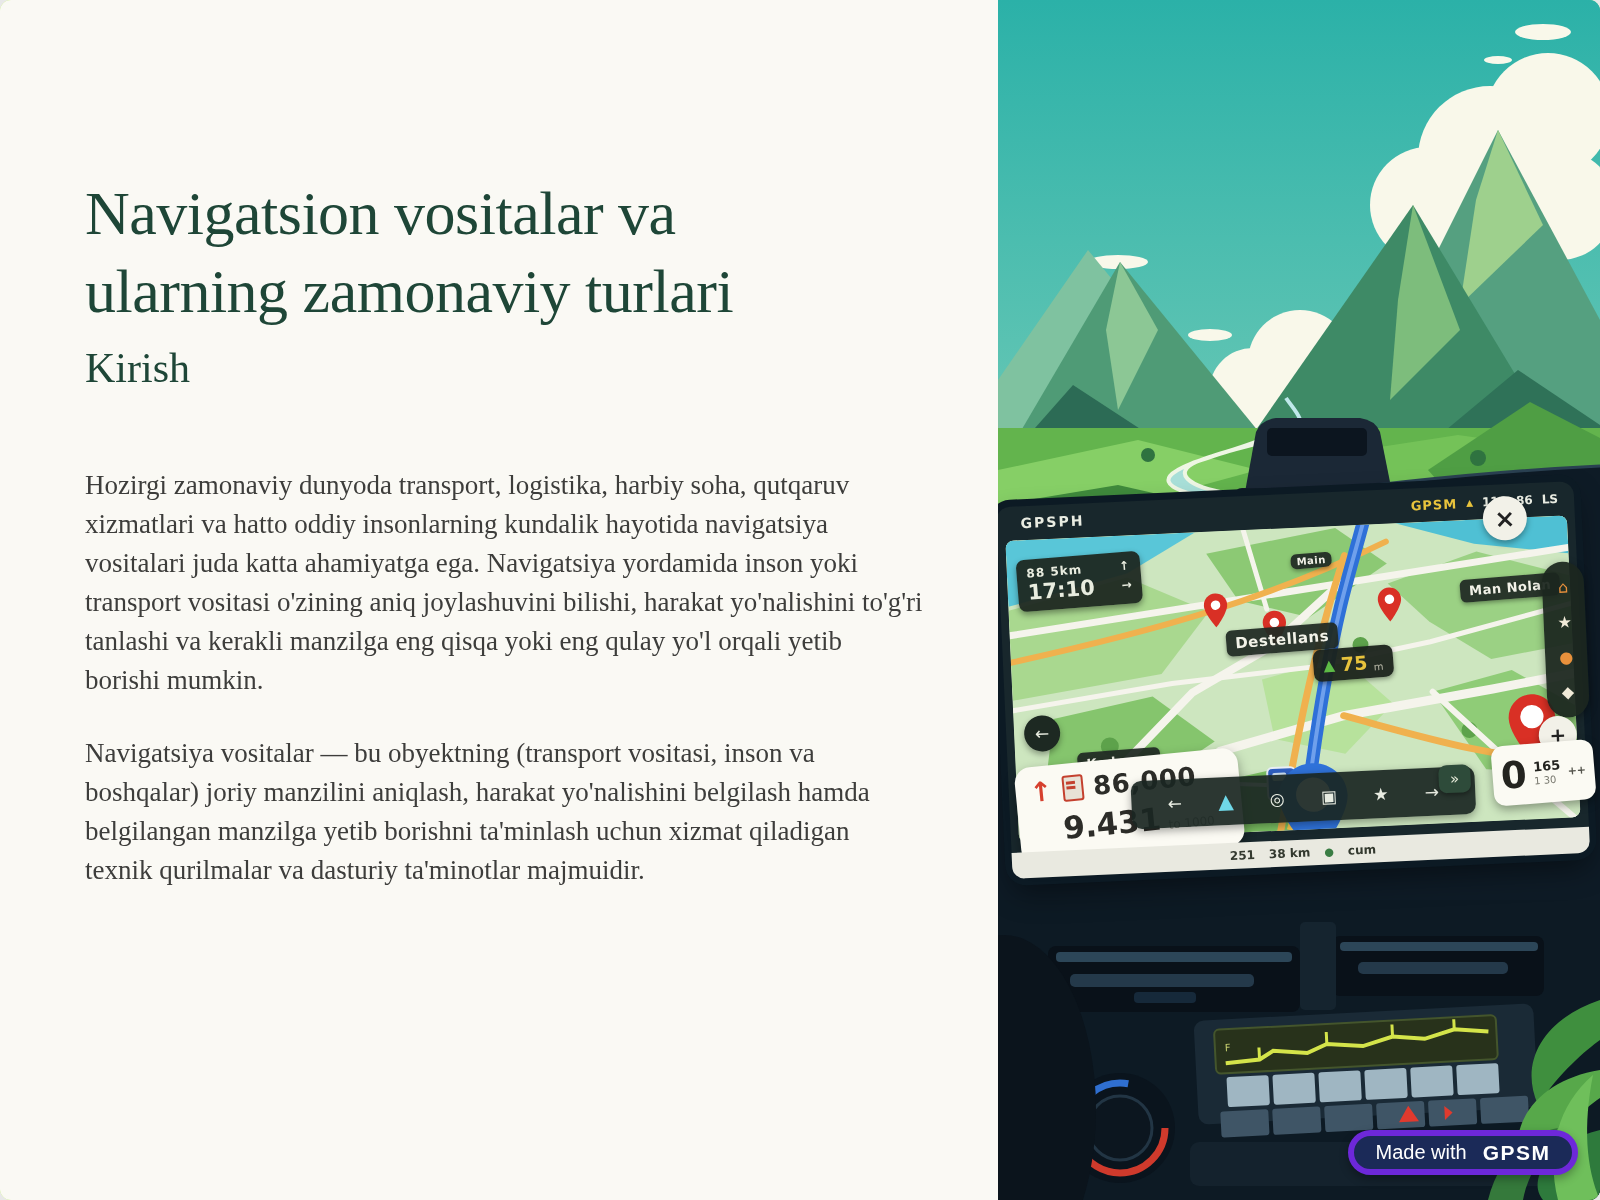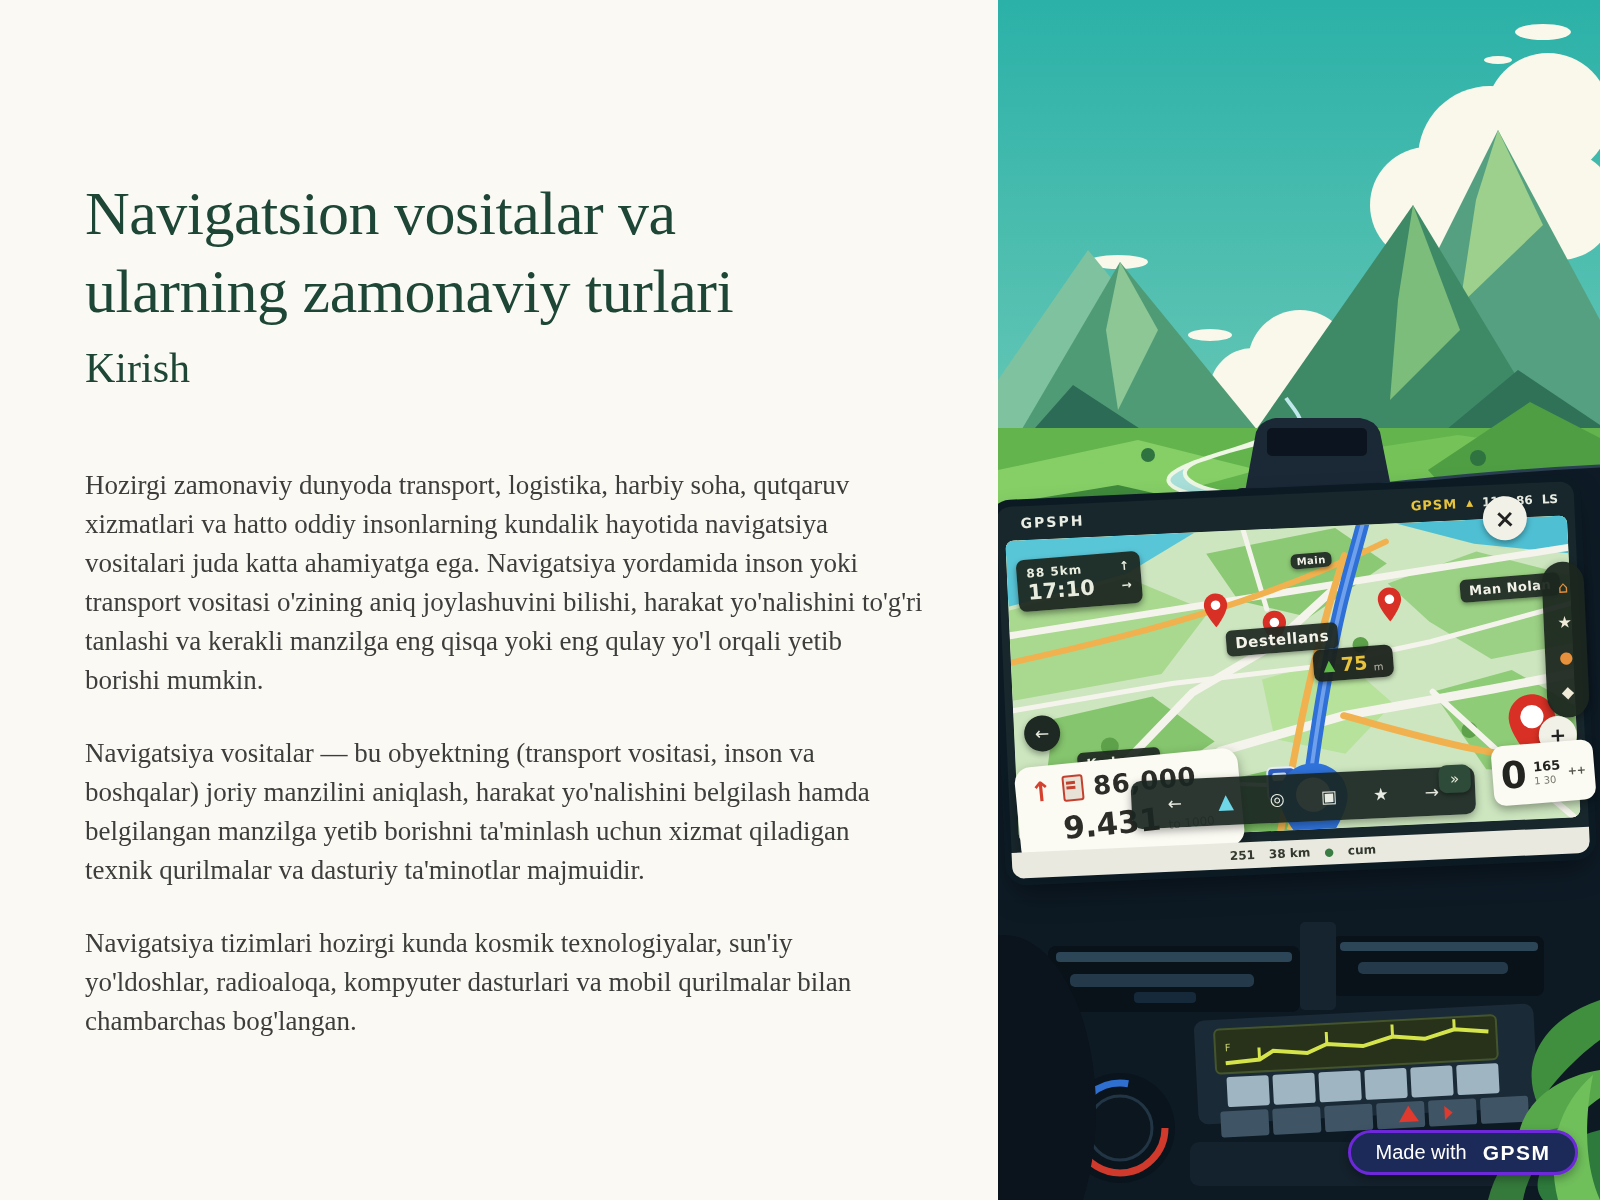--- a/index.html
+++ b/index.html
@@ -1,16 +1,16 @@
 <!DOCTYPE html>
 <html><head>
 <meta charset="utf-8">
 <style>
   html,body{margin:0;padding:0;background:#e8e8e8;}
-  .slide{position:relative;width:1600px;height:1200px;overflow:hidden;background:#bef264;font-family:"Liberation Serif",serif;}
+  .slide{position:relative;width:1600px;height:1200px;overflow:hidden;background:#bef264;font-family:"Liberation Serif",serif;border-radius:11px;}
   
   .left{position:absolute;left:0;top:0;width:998px;height:1200px;background:#faf9f4;box-sizing:border-box;padding:174px 0 0 85px;}
   .left h1{margin:0;width:790px;font-size:62px;line-height:78px;font-weight:500;color:#1e4637;letter-spacing:-.5px;}
   .left h2{margin:12px 0 0;font-size:42px;line-height:52px;font-weight:500;color:#1e4637;}
   .left p{margin:34px 0 0;width:838px;font-size:27px;line-height:39px;color:#3d3d3b;}
   .left p.first{margin-top:72px;}
   
   .right{position:absolute;left:998px;top:0;width:602px;height:1200px;overflow:hidden;background:#2eb3a9;}
   .scene{position:absolute;left:0;top:0;}
   
@@ -57,35 +57,34 @@
   .speed-card .col{display:flex;flex-direction:column;line-height:1.2;}
   .speed-card .t{font-size:13px;font-weight:bold;}
   .speed-card .b{font-size:10px;color:#77776d;}
   .speed-card .pp{font-size:11px;color:#55554d;font-weight:bold;}
   .next-btn{position:absolute;left:430px;top:278px;width:32px;height:28px;background:#2e4b3a;border-radius:8px;color:#e6ead8;display:flex;align-items:center;justify-content:center;font-size:15px;box-shadow:0 2px 5px rgba(0,0,0,.4);}
   .screen-footer{position:absolute;left:0;bottom:0;width:100%;height:26px;background:#e9e9e0;border-radius:0 0 12px 12px;display:flex;align-items:center;gap:14px;box-sizing:border-box;padding-left:218px;color:#33392f;font-size:12px;font-weight:bold;}
   .screen-footer .shield{color:#3a7d44;font-size:11px;}
   .bluecar{position:absolute;left:250px;top:238px;width:26px;height:30px;background:#2f5fc0;border:2px solid #e8eef6;border-radius:6px;}
   .bluecar:after{content:"";position:absolute;left:4px;top:4px;width:14px;height:8px;background:#cfe2f4;border-radius:2px;}
   
-  .gamma-badge{position:absolute;left:350px;top:1130px;width:230px;height:45px;background:#1b2a58;border:3px solid #6d28d9;border-radius:25px;box-sizing:border-box;display:flex;align-items:center;justify-content:center;gap:16px;font-family:"Liberation Sans",sans-serif;color:#ffffff;box-shadow:0 4px 10px rgba(0,0,0,.3);}
+  .gamma-badge{position:absolute;left:350px;top:1130px;width:230px;height:45px;background:#1b2a58;border:6px solid #6d28d9;border-radius:25px;box-sizing:border-box;display:flex;align-items:center;justify-content:center;gap:16px;font-family:"Liberation Sans",sans-serif;color:#ffffff;box-shadow:0 4px 10px rgba(0,0,0,.3);}
   .gamma-badge .pre{font-size:20px;}
   .gamma-badge .brand{font-size:21px;font-weight:bold;letter-spacing:1.5px;}
 </style>
 </head>
 <body>
 
 <div class="slide">
 
   <div class="left">
     <h1>Navigatsion vositalar va ularning zamonaviy turlari</h1>
     <h2>Kirish</h2>
     <p class="first">Hozirgi zamonaviy dunyoda transport, logistika, harbiy soha, qutqaruv xizmatlari va hatto oddiy insonlarning kundalik hayotida navigatsiya vositalari juda katta ahamiyatga ega. Navigatsiya yordamida inson yoki transport vositasi o'zining aniq joylashuvini bilishi, harakat yo'nalishini to'g'ri tanlashi va kerakli manzilga eng qisqa yoki eng qulay yo'l orqali yetib borishi mumkin.</p>
     <p>Navigatsiya vositalar — bu obyektning (transport vositasi, inson va boshqalar) joriy manzilini aniqlash, harakat yo'nalishini belgilash hamda belgilangan manzilga yetib borishni ta'minlash uchun xizmat qiladigan texnik qurilmalar va dasturiy ta'minotlar majmuidir.</p>
-    <p>Navigatsiya tizimlari hozirgi kunda kosmik texnologiyalar, sun'iy yo'ldoshlar, radioaloqa, kompyuter dasturlari va mobil qurilmalar bilan chambarchas bog'langan.</p>
   </div>
 
   <div class="right">
 
     <svg class="scene" width="602" height="1200" viewBox="0 0 602 1200">
       <defs>
         <linearGradient id="sky" x1="0" y1="0" x2="0" y2="1">
           <stop offset="0" stop-color="#2bb1a8"></stop>
             <stop offset="1" stop-color="#6cc9b6"></stop>
         </linearGradient>

